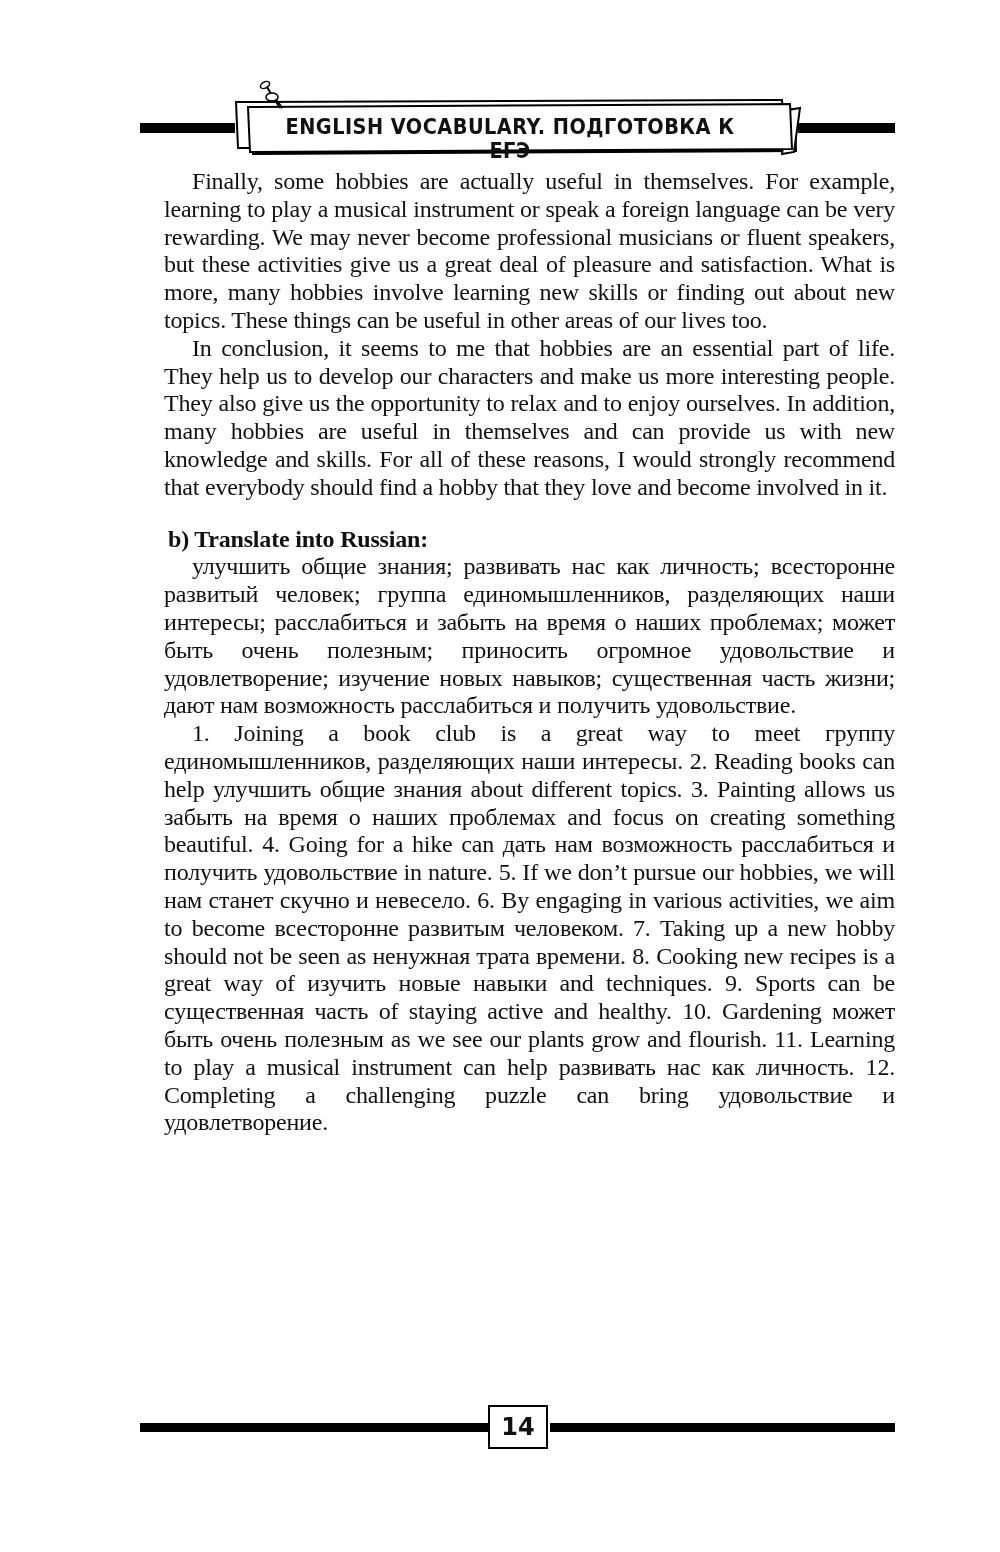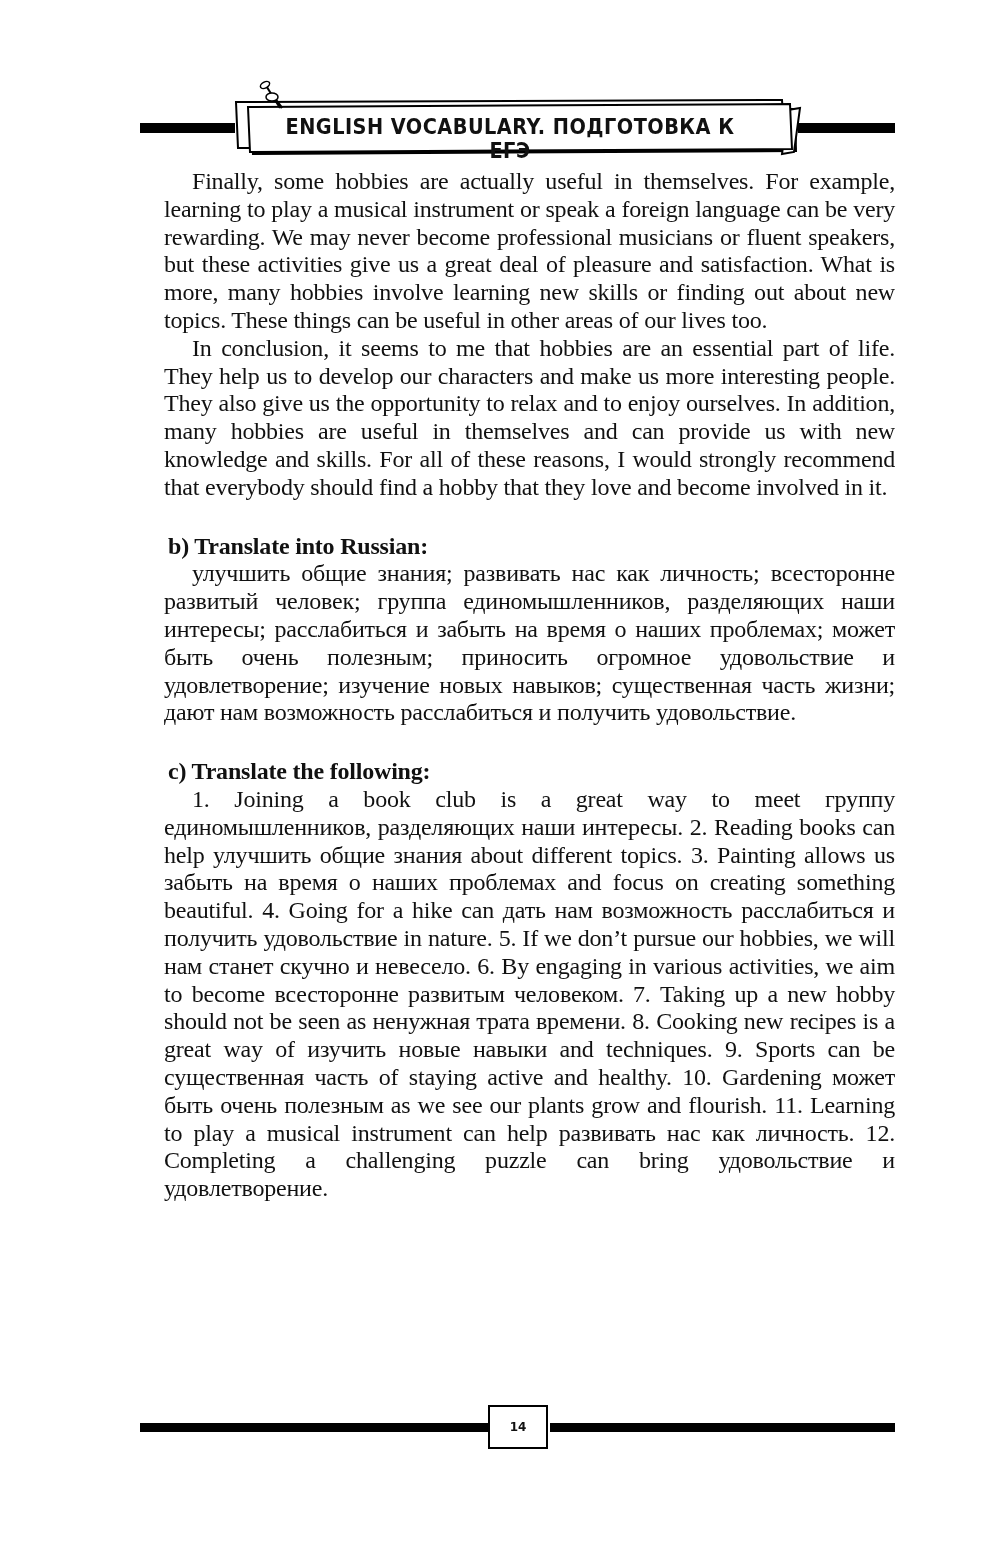--- a/index.html
+++ b/index.html
@@ -17,35 +17,35 @@
     }
     .content {
       position: absolute; left: 140px; top: 168px; width: 755px;
       font-family: "Liberation Serif", "DejaVu Serif", serif;
       font-size: 24px; line-height: 27.8px; text-align: justify;
       letter-spacing: -0.2px;
     }
     .content p { margin: 0; text-indent: 0; }
     .content p.indent { text-indent: 28px; margin-left: 24px; }
     .content .section-heading {
-      font-weight: bold; margin-top: 31px; padding-left: 28px;
+      font-weight: bold; margin-top: 24px; padding-left: 28px;
       font-family: "Liberation Serif", "DejaVu Serif", serif;
     }
     .footer { position: absolute; left: 0; top: 1395px; width: 1000px; height: 60px; }
     .footer .rule-left {
       position: absolute; left: 140px; top: 28px; width: 348px; height: 9px; background: #000;
     }
     .footer .rule-right {
       position: absolute; left: 550px; top: 28px; width: 345px; height: 9px; background: #000;
     }
     .footer .page-box {
       position: absolute; left: 488px; top: 10px; width: 60px; height: 44px;
       border: 2px solid #000; background: #fff; box-sizing: border-box;
       display: flex; align-items: center; justify-content: center;
-      font-family: "DejaVu Sans", "Liberation Sans", sans-serif; font-weight: bold; font-size: 12px;
+      font-family: "DejaVu Sans", "Liberation Sans", sans-serif; font-weight: bold; font-size: 24px;
     }
   </style>
 </head>
 <body>
 
 <div class="header">
   <svg width="1000" height="100" viewBox="0 0 1000 100">
 
     <rect x="140" y="53" width="95" height="10" fill="#000"></rect>
 
@@ -69,21 +69,20 @@
   <div class="header-title">ENGLISH VOCABULARY. ПОДГОТОВКА К ЕГЭ</div>
 </div>
 
 <div class="content">
   <p class="indent">Finally, some hobbies are actually useful in themselves. For example, learning to play a musical instrument or speak a foreign language can be very rewarding. We may never become professional musicians or fluent speakers, but these activities give us a great deal of pleasure and satisfaction. What is more, many hobbies involve learning new skills or finding out about new topics. These things can be useful in other areas of our lives too.</p>
   <p class="indent">In conclusion, it seems to me that hobbies are an essential part of life. They help us to develop our characters and make us more interesting people. They also give us the opportunity to relax and to enjoy ourselves. In addition, many hobbies are useful in themselves and can provide us with new knowledge and skills. For all of these reasons, I would strongly recommend that everybody should find a hobby that they love and become involved in it.</p>
 
   <p class="section-heading">b) Translate into Russian:</p>
   <p class="indent">улучшить общие знания; развивать нас как личность; всесторонне развитый человек; группа единомышленников, разделяющих наши интересы; расслабиться и забыть на время о наших проблемах; может быть очень полезным; приносить огромное удовольствие и удовлетворение; изучение новых навыков; существенная часть жизни; дают нам возможность расслабиться и получить удовольствие.</p>
 
-  <p class="section-heading">c) Translate the following:</p>
   <p class="indent">1. Joining a book club is a great way to meet группу единомышленников, разделяющих наши интересы. 2. Reading books can help улучшить общие знания about different topics. 3. Painting allows us забыть на время о наших проблемах and focus on creating something beautiful. 4. Going for a hike can дать нам возможность расслабиться и получить удовольствие in nature. 5. If we don’t pursue our hobbies, we will нам станет скучно и невесело. 6. By engaging in various activities, we aim to become всесторонне развитым человеком. 7. Taking up a new hobby should not be seen as ненужная трата времени. 8. Cooking new recipes is a great way of изучить новые навыки and techniques. 9. Sports can be существенная часть of staying active and healthy. 10. Gardening может быть очень полезным as we see our plants grow and flourish. 11. Learning to play a musical instrument can help развивать нас как личность. 12. Completing a challenging puzzle can bring удовольствие и удовлетворение.</p>
 </div>
 
 <div class="footer">
   <div class="rule-left"></div>
   <div class="rule-right"></div>
   <div class="page-box">14</div>
 </div>
 
 </body></html>

